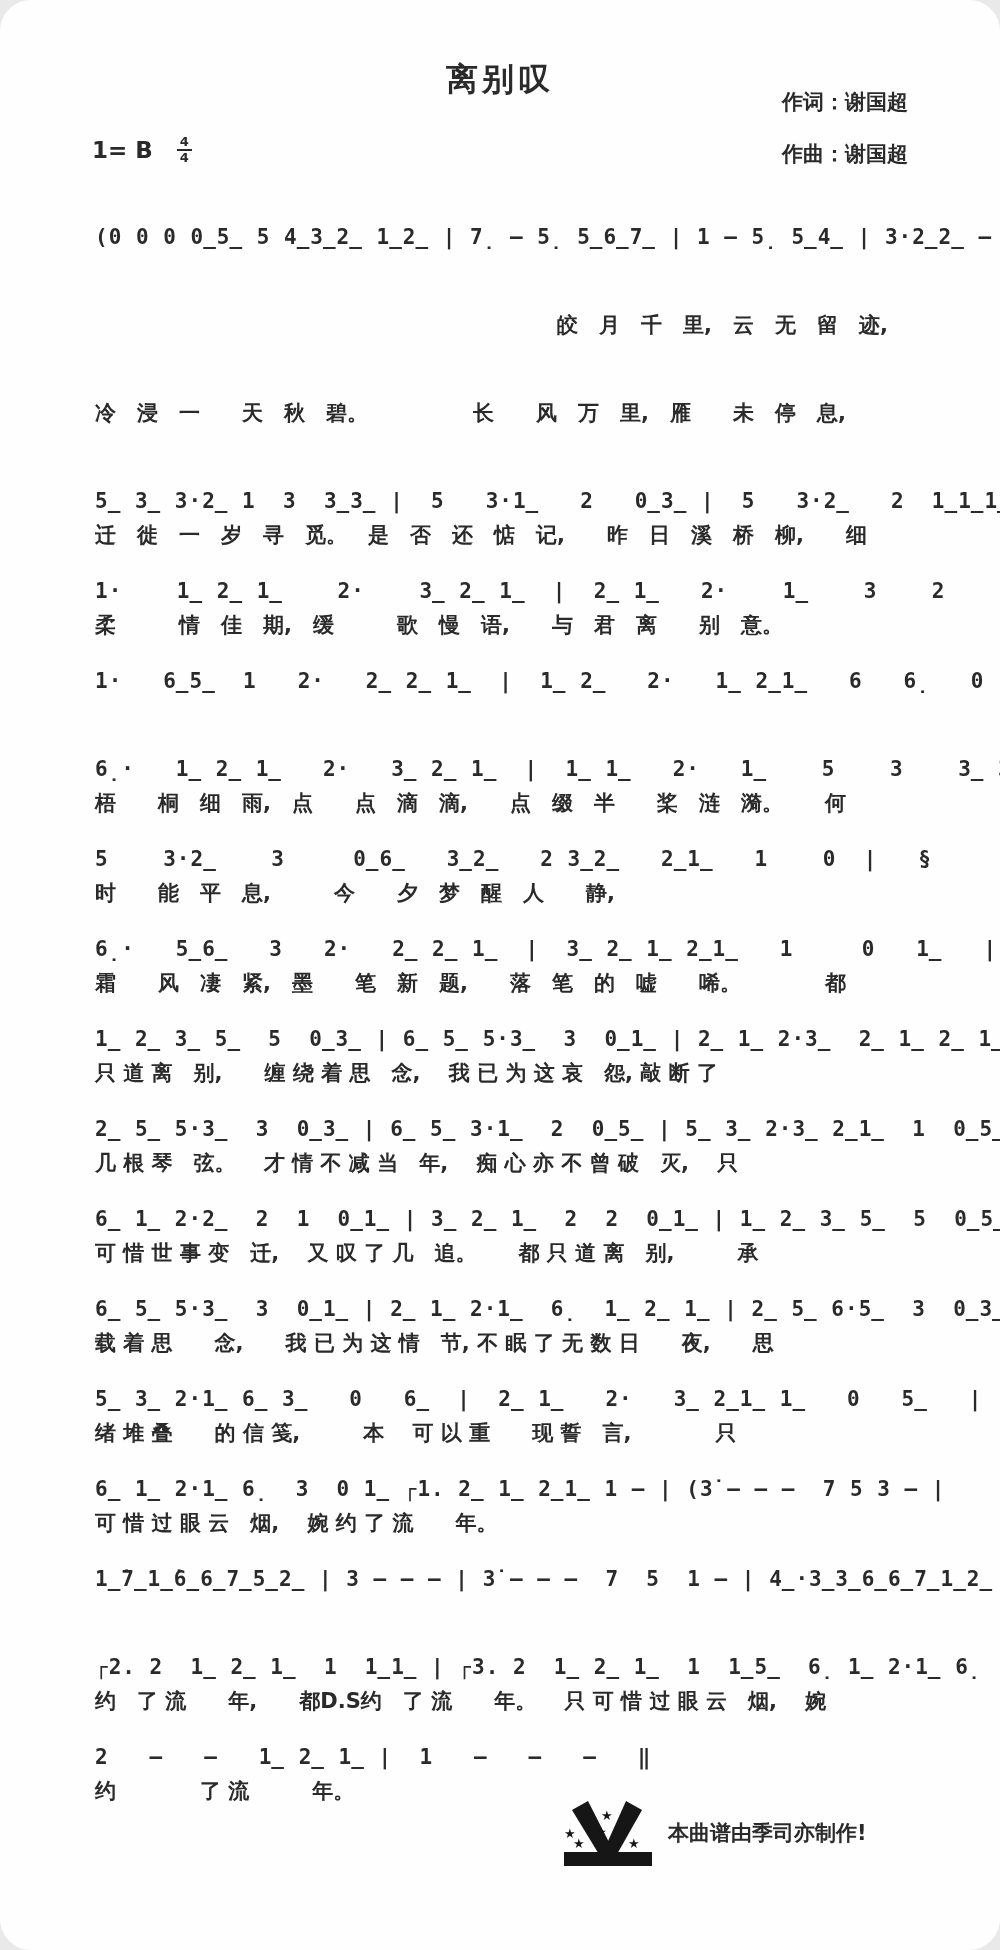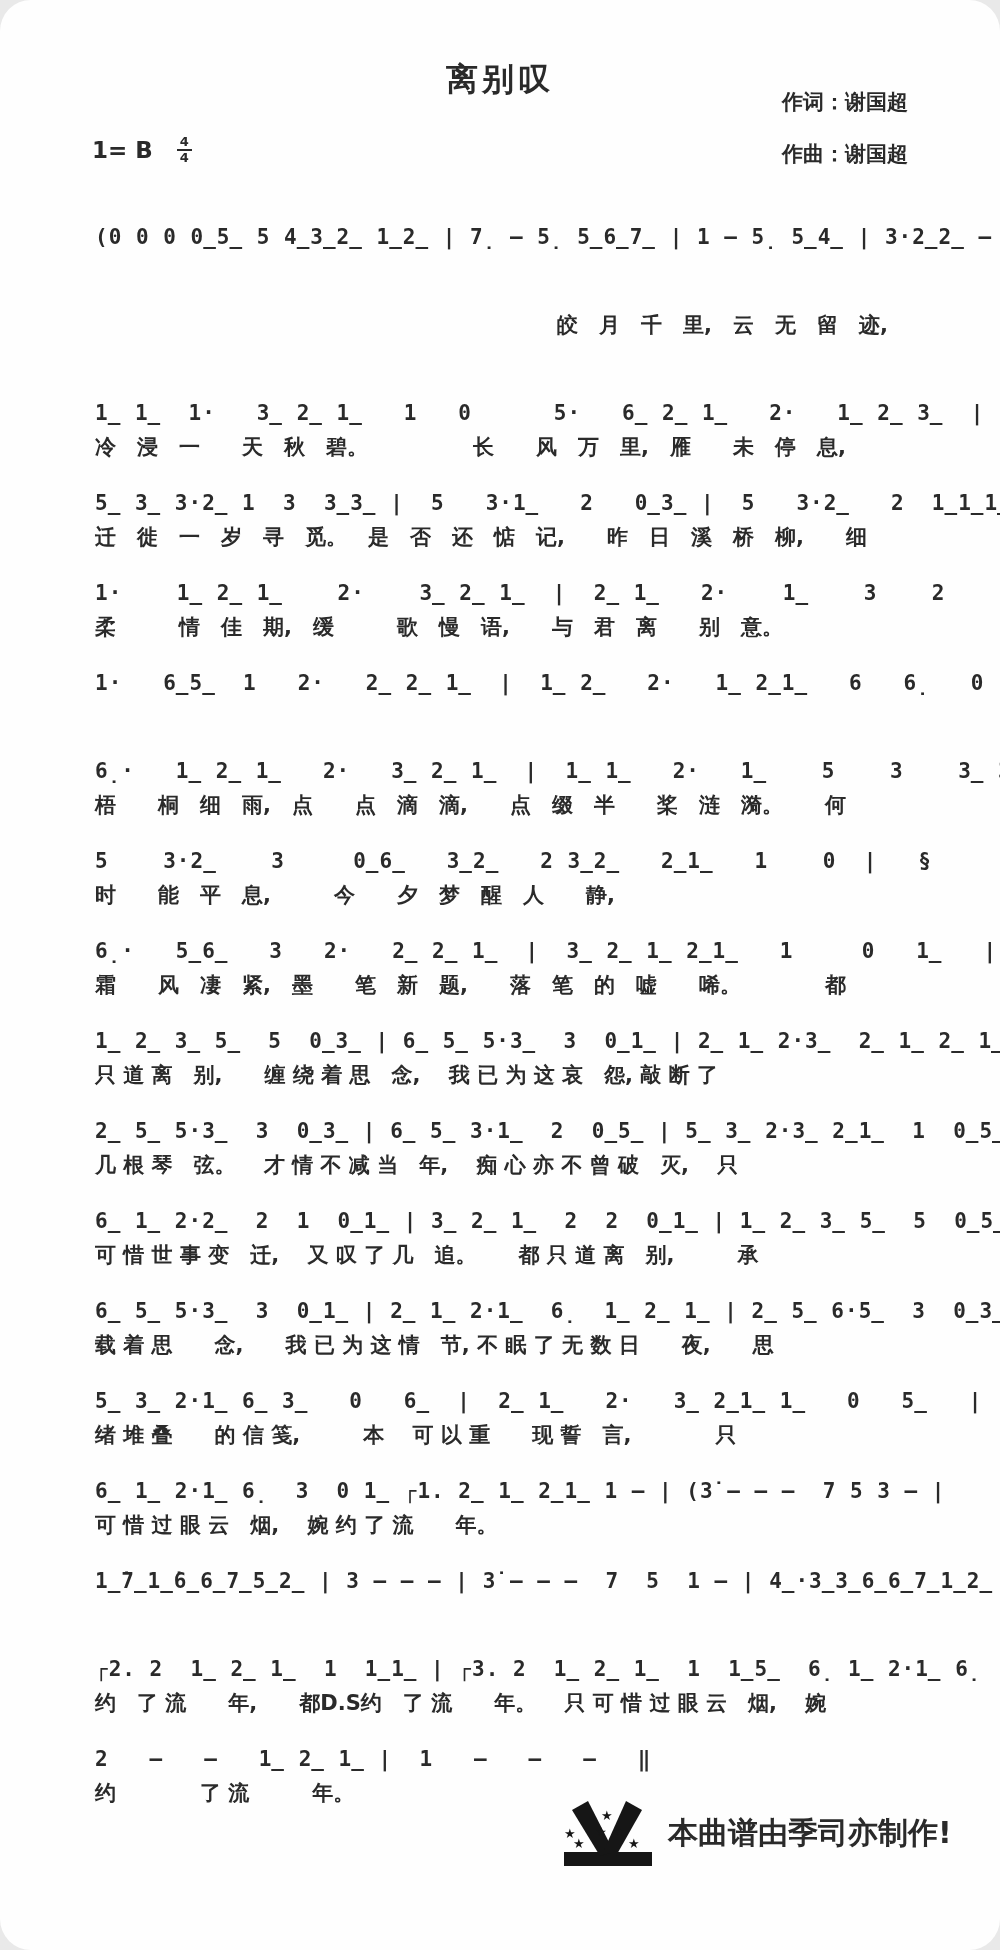--- a/index.html
+++ b/index.html
@@ -48,21 +48,21 @@
   .lyrics{
     font-family:"DejaVu Sans", sans-serif;
     font-size:21px;font-weight:600;
     white-space:pre;line-height:30px;margin-top:4px;
   }
   .footer{
     position:absolute;left:562px;top:1798px;
     display:flex;align-items:center;gap:14px;
   }
   .footer-text{display:flex;flex-direction:column;gap:4px;}
-  .f-credit{font-size:30px;font-weight:bold;white-space:pre;}
+  .f-credit{font-size:21px;font-weight:bold;white-space:pre;}
   .f-wechat{font-size:23px;font-weight:bold;white-space:pre;}
   .logo-box{width:92px;height:70px;}
 </style>
 </head>
 <body>
 
 <div class="page">
 
   <div class="title">离别叹</div>
 
@@ -78,21 +78,20 @@
   </div>
 
   <div id="score">
       <div class="system">
         <div class="notes">(0 0 0 0̲5̲ 5 4̲3̲2̲ 1̲2̲ | 7̣ — 5̣ 5̲6̲7̲ | 1 — 5̣ 5̲4̲ | 3·2̲2̲ — — | 1 — — 2̲1̲ |</div>
       </div>
       <div class="system">
         <div class="lyrics">　　　　　　　　　　　　　　　　　　　　　　皎　月　千　里,　云　无　留　迹,</div>
       </div>
       <div class="system">
-        <div class="notes">1̲ 1̲  1·   3̲ 2̲ 1̲   1   0      5·   6̲ 2̲ 1̲   2·   1̲ 2̲ 3̲  |</div>
         <div class="lyrics">冷　浸　一　　天　秋　碧。　　　　　长　　风　万　里,　雁　　未　停　息,</div>
       </div>
       <div class="system">
         <div class="notes">5̲ 3̲ 3·2̲ 1  3  3̲3̲ |  5   3·1̲   2   0̲3̲ |  5   3·2̲   2  1̲1̲1̲0̲ |</div>
         <div class="lyrics">迁　徙　一　岁　寻　觅。　是　否　还　惦　记,　　昨　日　溪　桥　柳,　　细</div>
       </div>
       <div class="system">
         <div class="notes">1·    1̲ 2̲ 1̲    2·    3̲ 2̲ 1̲  |  2̲ 1̲   2·    1̲    3    2    0   |</div>
         <div class="lyrics">柔　　　情　佳　期,　缓　　　歌　慢　语,　　与　君　离　　别　意。</div>
       </div>

